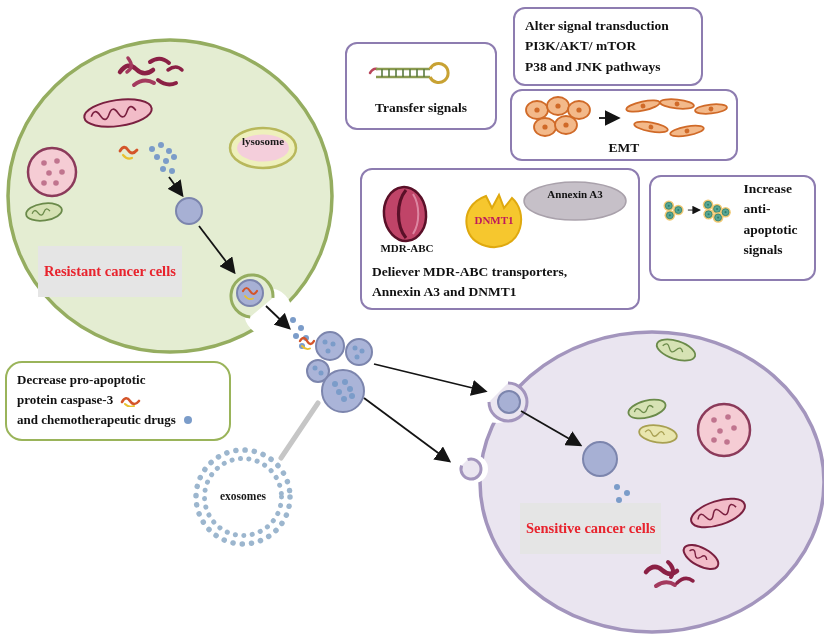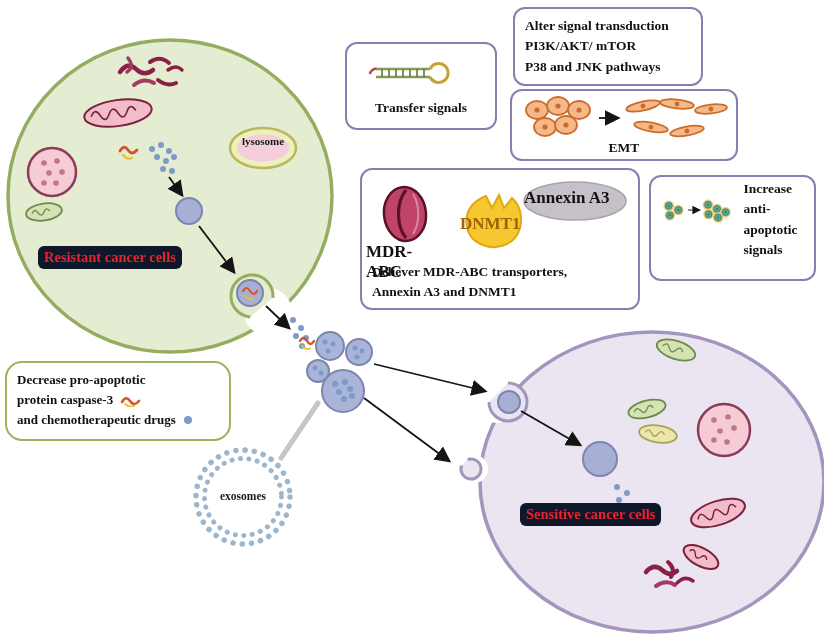--- a/index.html
+++ b/index.html
@@ -21,32 +21,32 @@
   .pad{padding:7px 10px;}
   .center{text-align:center;}
 
   #box-transfer{display:flex;flex-direction:column;align-items:center;justify-content:center;gap:6px;}
   #box-emt .emt-label{
     position:absolute;left:0;right:0;bottom:3px;text-align:center;
     font-weight:bold;font-size:13.5px;color:#111;
   }
   #box-deliver{overflow:hidden;}
   .deliver-art{position:absolute;left:0;top:4px;}
-  .ov{position:absolute;font-weight:bold;color:#111;font-size:17px;}
-  .ov.red{color:#a16207;}
+  .ov{position:absolute;font-weight:bold;color:#111;font-size:11px;text-align:center;}
+  .ov.red{color:#be185d;}
   .deliver-caption{position:absolute;left:10px;top:92px;}
   #box-anti{display:flex;flex-direction:row;align-items:flex-start;}
   #box-anti .box-text{padding:0 0 0 9px;margin-top:2px;}
   #box-anti svg{margin:6px 0 0 4px;}
 
   .dec-line{display:flex;align-items:center;gap:6px;font-weight:bold;font-size:13px;color:#111;line-height:1.55;}
 
   .cell-label{
     position:absolute;font-weight:bold;font-size:14.5px;color:#e8232d;
-    background:#0f172a;padding:3px 6px;white-space:nowrap;border-radius:6px;
+    background:#e5e5e5;padding:17px 6px;white-space:nowrap;
   }
   .small-label{position:absolute;font-weight:bold;color:#1a1a1a;text-align:center;}
   #lysosome-label{left:231px;top:135px;width:64px;font-size:11px;}
   #exosomes-label{left:209px;top:490px;width:68px;font-size:11.5px;}
 </style>
 </head>
 <body>
 
 <div id="canvas">
 

